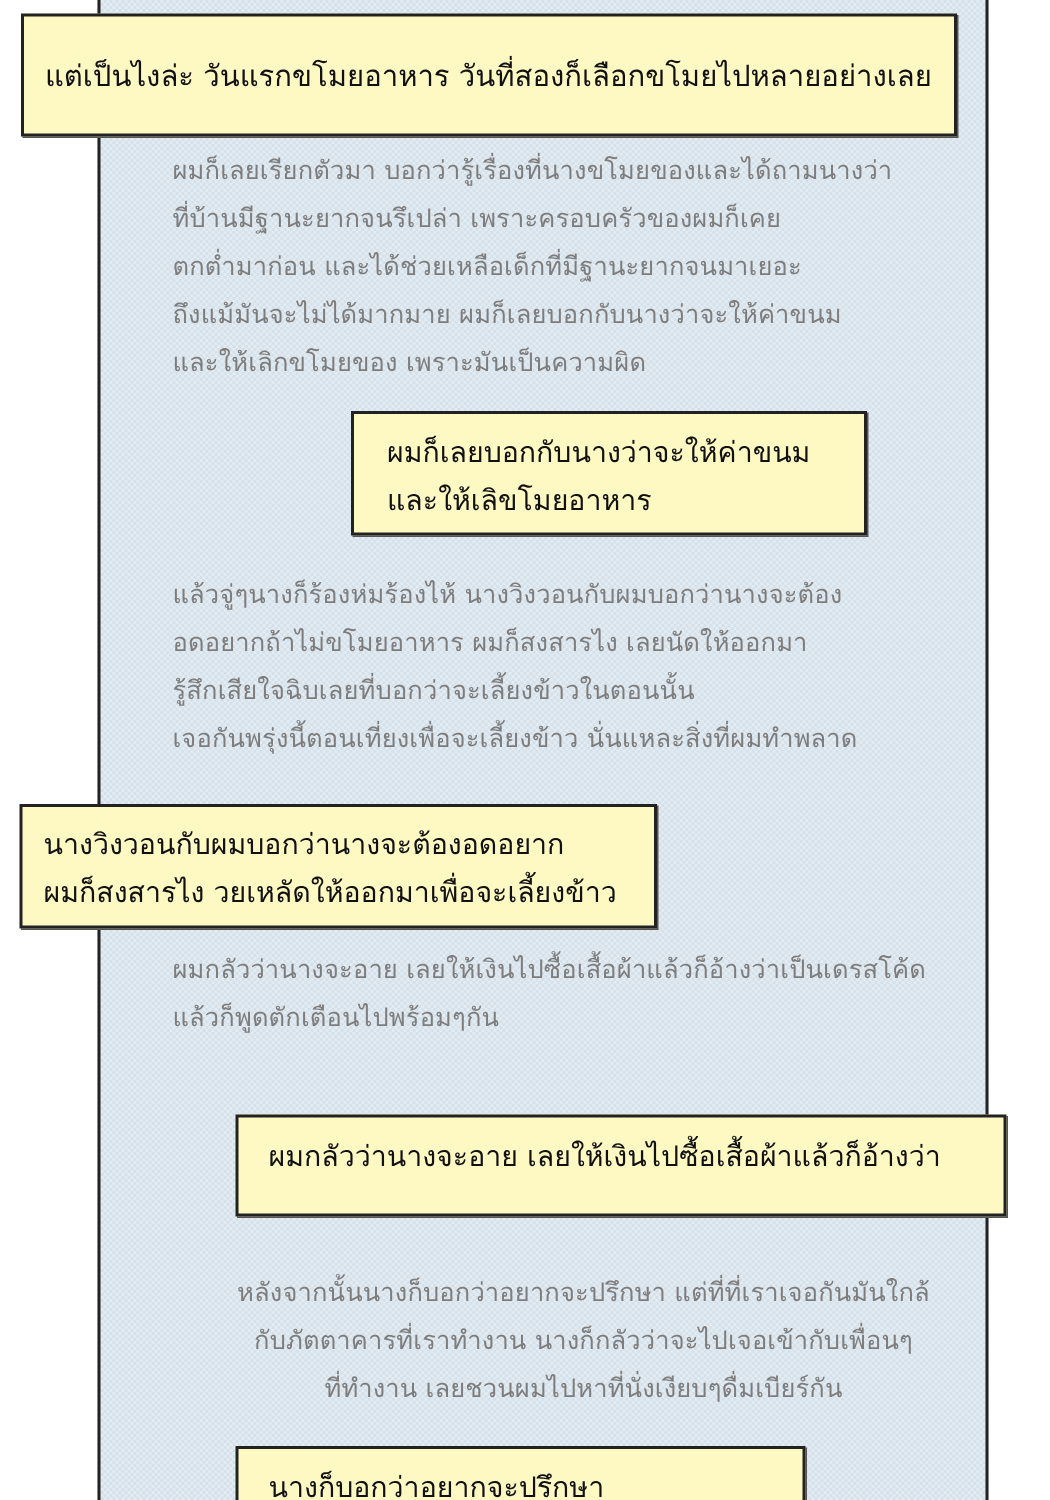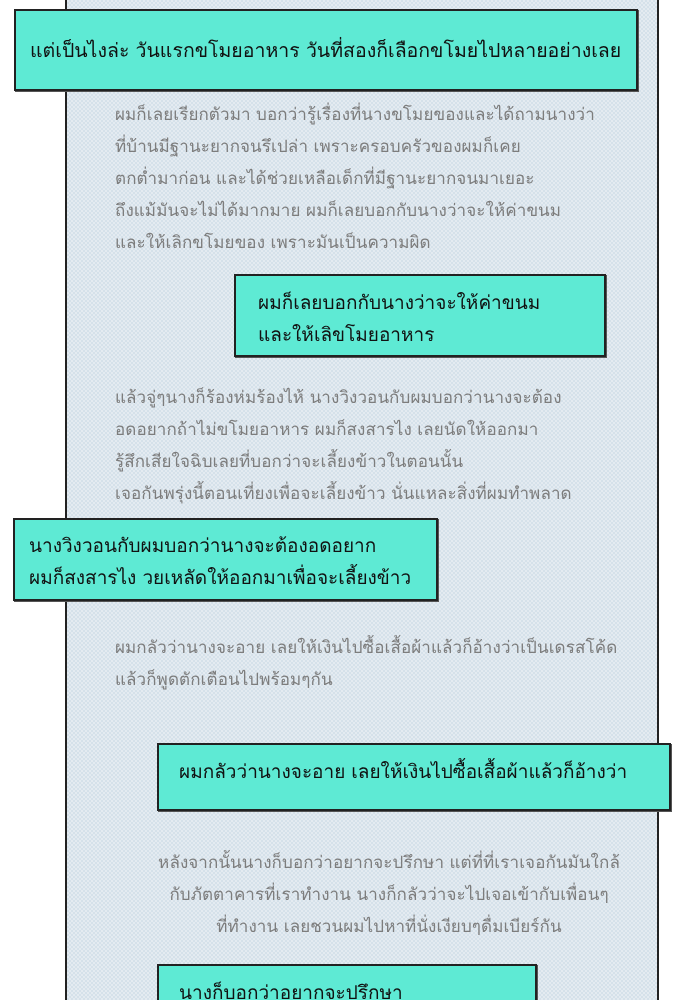--- a/index.html
+++ b/index.html
@@ -18,29 +18,29 @@
     background-size: 4px 4px;
     background-position: 0 0, 2px 2px;
   }
   .narration {
     position: absolute; left: 103px; width: 560px;
     color: #7d7d7d; font-size: 17px; line-height: 32px;
     letter-spacing: 0.1px;
   }
   .narration .line { display: block; white-space: nowrap; padding-left: 12px; }
   .box {
-    position: absolute; background: #5eead4; border: 2px solid #222;
+    position: absolute; background: #fef9c3; border: 2px solid #222;
     box-shadow: 1px 1px 0 #555;
     color: #111; font-size: 19px; line-height: 32px;
     box-sizing: border-box;
   }
   .box .line { display: block; white-space: nowrap; }
   #box1 { left: 14px; top: 9px; width: 624px; height: 82px; padding: 24px 0 0 14px; font-size: 19.5px; }
-  #box2 { left: 234px; top: 274px; width: 372px; height: 83px; padding: 10px 0 0 22px; }
-  #box3 { left: 13px; top: 518px; width: 425px; height: 83px; padding: 9px 0 0 14px; }
+  #box2 { left: 234px; top: 274px; width: 344px; height: 83px; padding: 10px 0 0 22px; }
+  #box3 { left: 13px; top: 536px; width: 425px; height: 83px; padding: 9px 0 0 14px; }
   #box4 { left: 157px; top: 743px; width: 514px; height: 68px; padding: 10px 0 0 20px; }
   #box5 { left: 157px; top: 964px; width: 380px; height: 60px; padding: 10px 0 0 20px; }
   #n1 { top: 98px; }
   #n2 { top: 381px; }
   #n3 { top: 631px; }
   #n4 { top: 846px; text-align: center; }
 </style>
 </head>
 <body>
 

